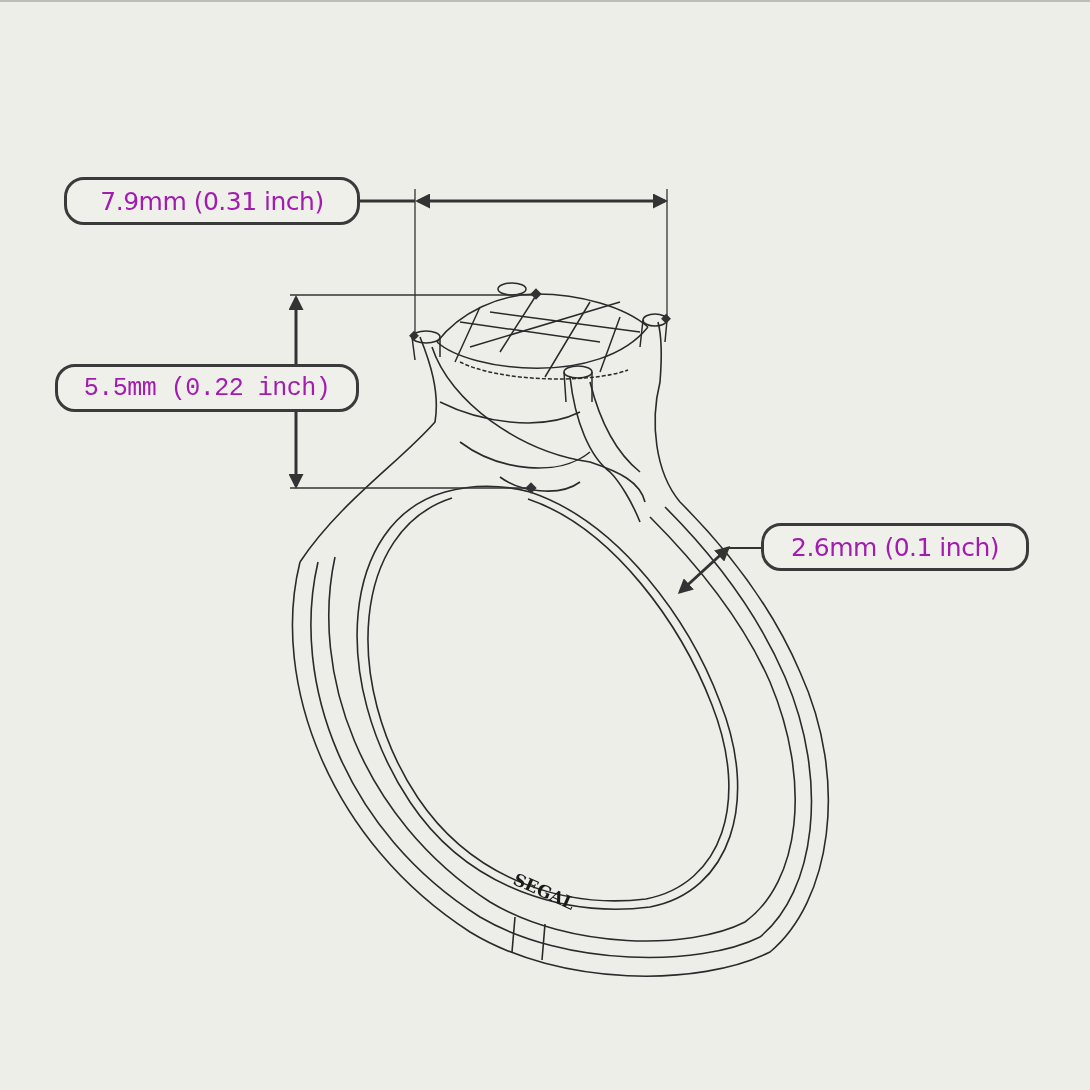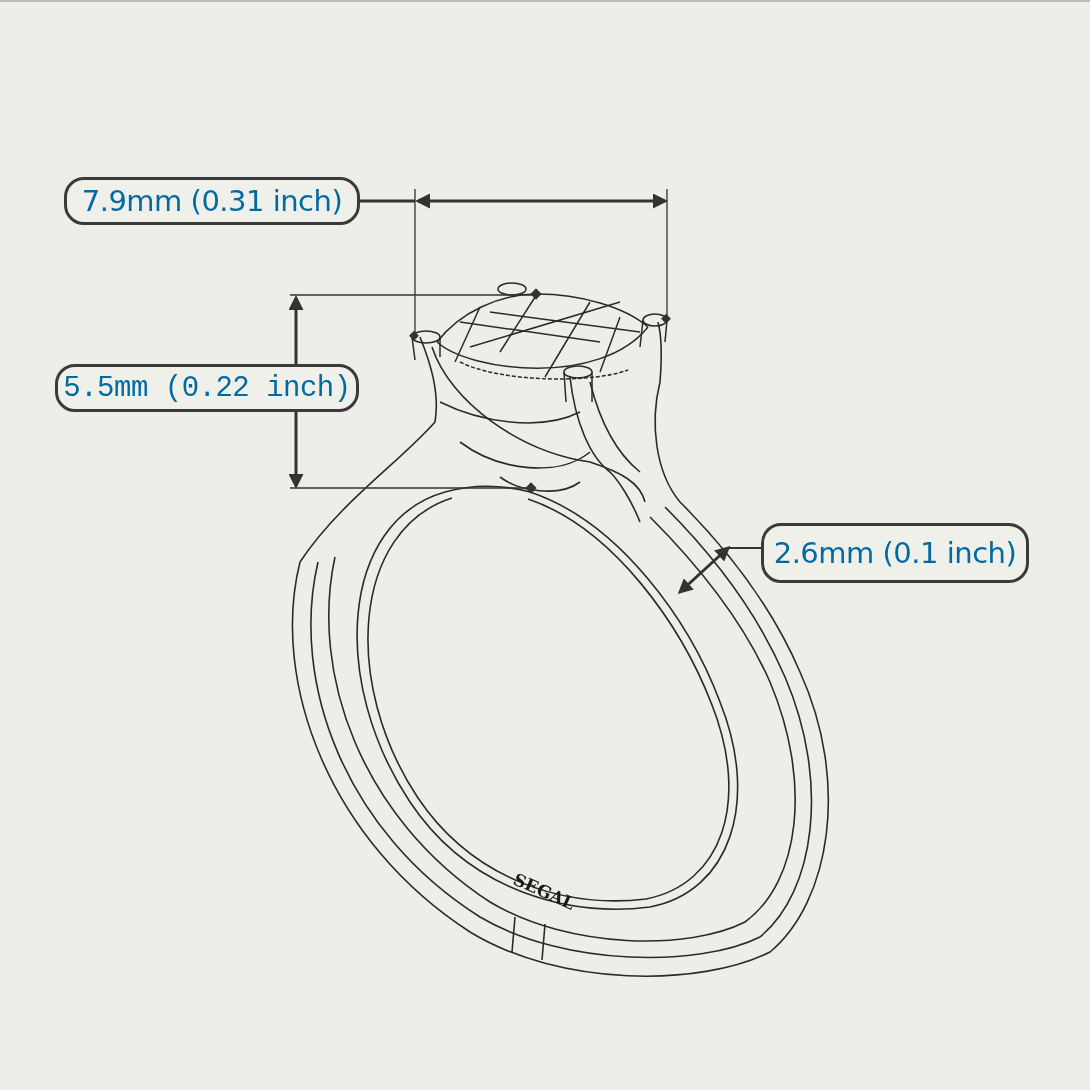--- a/index.html
+++ b/index.html
@@ -14,30 +14,30 @@
       border-top: 2px solid #bdbdb8;
       box-sizing: border-box;
     }
     svg.drawing { position: absolute; left: 0; top: 0; }
     .label {
       position: absolute;
       box-sizing: border-box;
       border: 3px solid #3a3a3a;
       border-radius: 20px;
       background: #f0f0eb;
-      color: #0369a1;
+      color: #a21caf;
       font-family: "DejaVu Sans", sans-serif;
-      font-size: 29px;
+      font-size: 25px;
       letter-spacing: -0.5px;
       display: flex; align-items: center; justify-content: center;
       white-space: nowrap;
     }
     #lbl-width { left: 64px; top: 175px; width: 296px; height: 48px; }
     #lbl-height { left: 55px; top: 362px; width: 304px; height: 48px; font-family: Liberation Mono, monospace; }
-    #lbl-band { left: 761px; top: 521px; width: 268px; height: 60px; }
+    #lbl-band { left: 761px; top: 521px; width: 268px; height: 48px; }
   </style>
 </head>
 <body>
 
 <div class="canvas">
   <svg class="drawing" width="1090" height="1090" viewBox="0 0 1090 1090">
     <defs>
       <marker id="arrow" viewBox="0 0 10 10" refX="8" refY="5" markerWidth="5" markerHeight="5" orient="auto-start-reverse">
         <path d="M0,0 L10,5 L0,10 z" fill="#333"></path>
       </marker>

